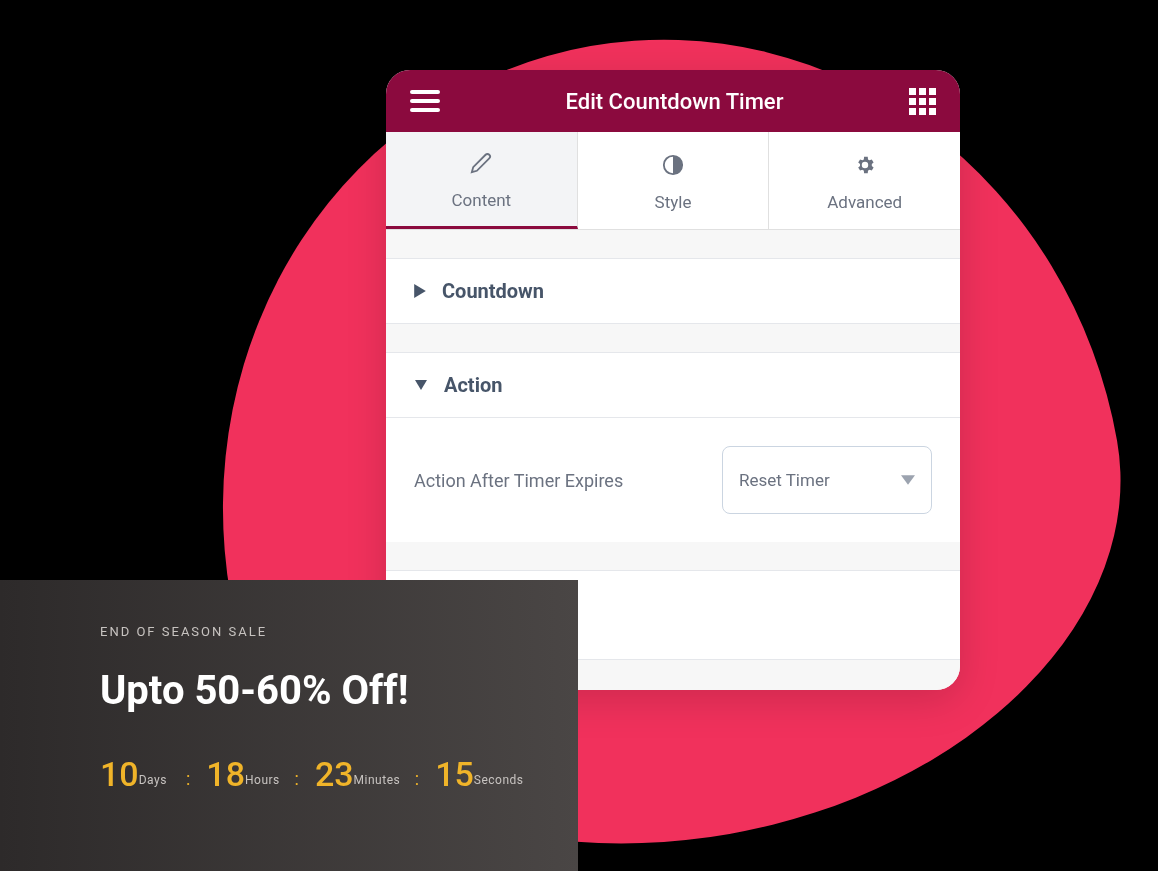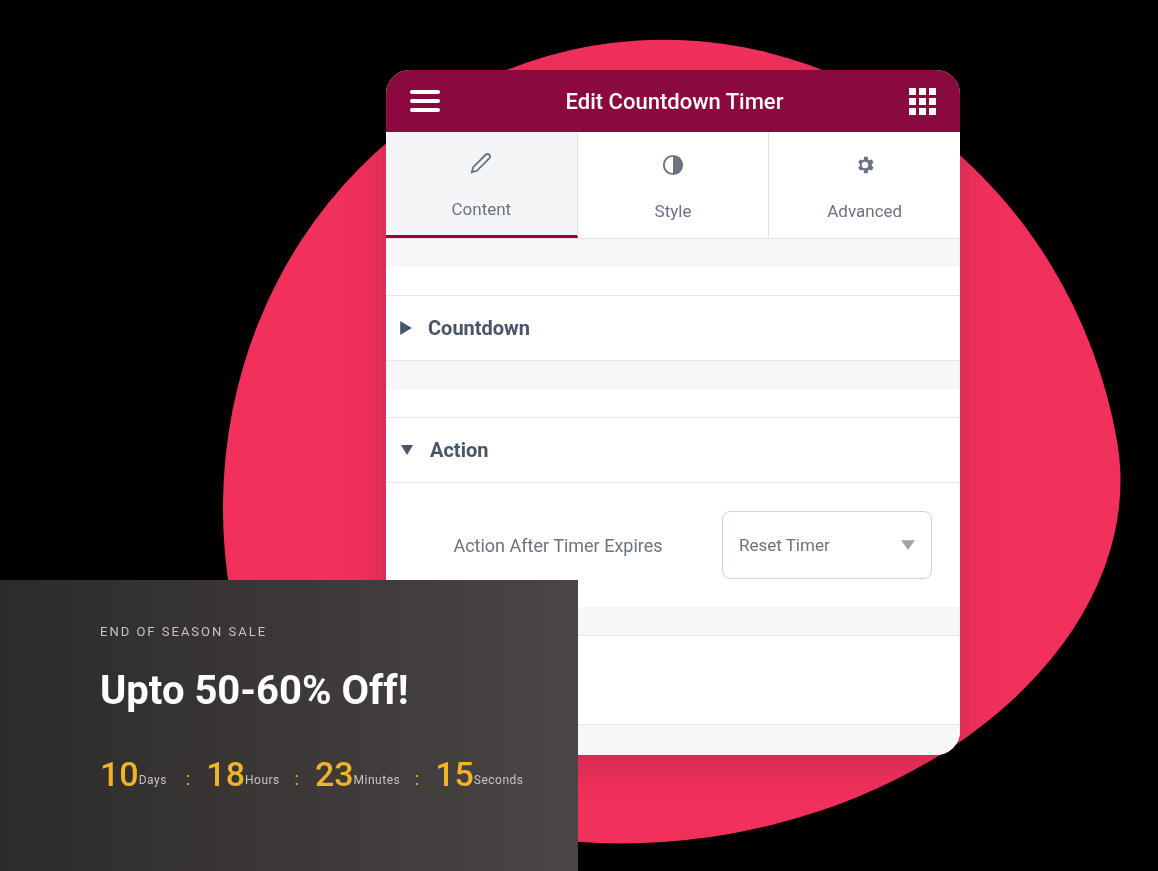--- a/index.html
+++ b/index.html
@@ -45,47 +45,46 @@
 .panel-title { font-size: 22px; font-weight: 500; }
 .grid-icon { display: grid; grid-template-columns: repeat(3, 7px); grid-template-rows: repeat(3, 7px); gap: 3px; cursor: pointer; }
 .grid-icon span { background: #fff; }
 .tabs { display: flex; background: #fafafa; border-bottom: 1px solid #e0e0e0; }
 .tab {
   flex: 1;
   display: flex;
   flex-direction: column;
   align-items: center;
   justify-content: center;
-  gap: 25px;
+  gap: 16px;
   padding: 20px 0 16px;
   cursor: pointer;
   color: #6b7280;
   background: #fff;
   border-right: 1px solid #e0e0e0;
 }
 .tab:last-child { border-right: none; }
 .tab.active {
   background: #f3f4f6;
   border-bottom: 3px solid #8b0a3e;
 }
 .tab-label { font-size: 17px; }
 .section {
   border-top: 1px solid #e5e7eb;
   border-bottom: 1px solid #e5e7eb;
-  padding: 20px 14px;
+  padding: 20px 28px;
   display: flex;
   align-items: center;
   gap: 16px;
   cursor: pointer;
   background: #fff;
-  margin-top: 28px;
 }
 .section-gap { height: 28px; background: #f7f7f7; }
 .section-title { font-size: 20px; font-weight: 700; color: #475569; }
-.section-body { padding: 28px; background: #fff; display: flex; align-items: center; gap: 20px; text-align: center; }
+.section-body { padding: 28px; background: #fff; display: flex; align-items: center; gap: 20px; }
 .field-label { font-size: 18px; color: #6b7280; flex: 1; }
 .select-box {
   border: 1px solid #cbd5e1;
   border-radius: 8px;
   padding: 23px 16px;
   display: flex;
   align-items: center;
   justify-content: space-between;
   width: 210px;
   cursor: pointer;

